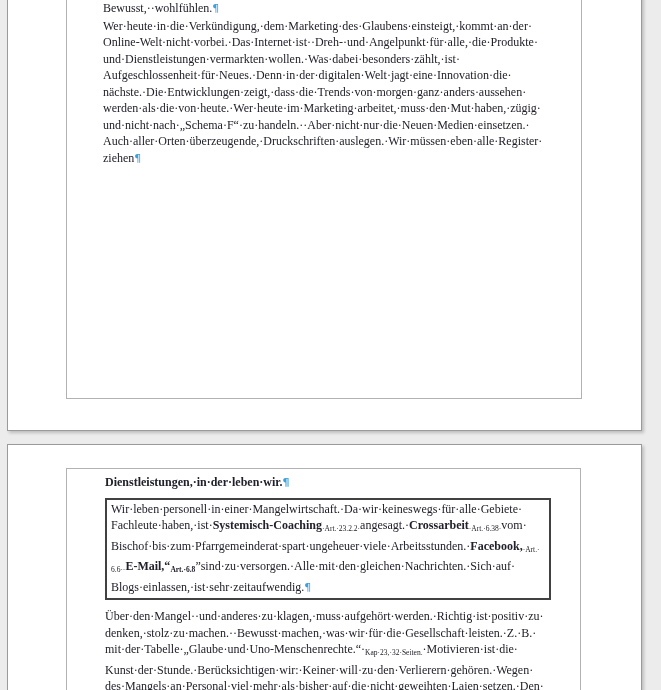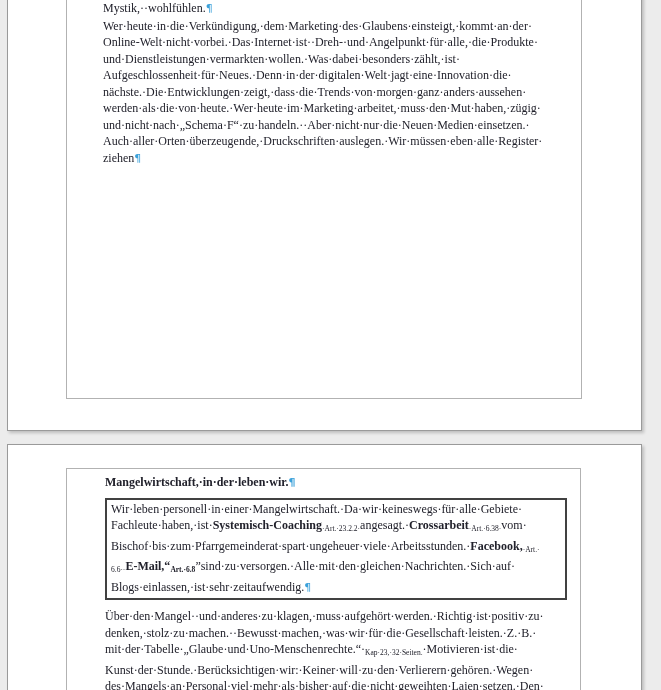--- a/index.html
+++ b/index.html
@@ -44,43 +44,43 @@
 
   .content1 { position: absolute; left: 95px; top: 23px; width: 443px; }
   .content1 .para { }
 
   .content2 { position: absolute; left: 97px; top: 29px; width: 444px; }
   .heading  { font-weight: bold; margin: 0 0 6px 0; }
 
   .para-box {
     border: 2px solid #414141;
     width: 435px;
-    padding: 1px 19px 2px 4px;
+    padding: 1px 3px 2px 4px;
     margin: 0 0 8px 0;
     min-height: 62px;
   }
 </style>
 </head>
 <body>
 
 <div class="canvas">
 
   <div class="page page1">
     <div class="text-frame frame1"></div>
     <div class="content1">
-      <p class="doc-text"><span>Mystik,·​·​wohlfühlen.</span><span class="mark">¶</span></p>
+      <p class="doc-text"><span>Bewusst,·​·​wohlfühlen.</span><span class="mark">¶</span></p>
       <p class="doc-text para"><span>Wer·​heute·​in·​die·​Verkündigung,·​dem·​Marketing·​des·​Glaubens·​einsteigt,·​kommt·​an·​der·​Online-Welt·​nicht·​vorbei.·​Das·​Internet·​ist·​·​Dreh-·​und·​Angelpunkt·​für·​alle,·​die·​Produkte·​und·​Dienstleistungen·​vermarkten·​wollen.·​Was·​dabei·​besonders·​zählt,·​ist·​Aufgeschlossenheit·​für·​Neues.·​Denn·​in·​der·​digitalen·​Welt·​jagt·​eine·​Innovation·​die·​nächste.·​Die·​Entwicklungen·​zeigt,·​dass·​die·​Trends·​von·​morgen·​ganz·​anders·​aussehen·​werden·​als·​die·​von·​heute.·​Wer·​heute·​im·​Marketing·​arbeitet,·​muss·​den·​Mut·​haben,·​zügig·​und·​nicht·​nach·​„Schema·​F“·​zu·​handeln.·​·​Aber·​nicht·​nur·​die·​Neuen·​Medien·​einsetzen.·​Auch·​aller·​Orten·​überzeugende,·​Druckschriften·​auslegen.·​Wir·​müssen·​eben·​alle·​Register·​ziehen</span><span class="mark">¶</span></p>
     </div>
   </div>
 
   <div class="page page2">
     <div class="text-frame frame2"></div>
     <div class="content2">
 
-      <p class="doc-text heading"><span>Mangelwirtschaft,·​in·​der·​leben·​wir.</span><span class="mark">¶</span></p>
+      <p class="doc-text heading"><span>Dienstleistungen,·​in·​der·​leben·​wir.</span><span class="mark">¶</span></p>
 
       <div class="para-box">
         <p class="doc-text"><span>Wir·​leben·​personell·​in·​einer·​Mangelwirtschaft.·​Da·​wir·​keineswegs·​für·​alle·​Gebiete·​Fachleute·​haben,·​ist·​</span><span class="b">Systemisch-Coaching</span><span class="sub">·​Art.·​23.2.2·​</span><span>angesagt.·​</span><span class="b">Crossarbeit</span><span class="sub">·​Art.·​6.38·​</span><span>vom·​Bischof·​bis·​zum·​Pfarrgemeinderat·​spart·​ungeheuer·​viele·​Arbeitsstunden.·​</span><span class="b">Facebook,</span><span class="sub">·​Art.·​6.6·​·​</span><span class="b">E-Mail,“</span><span class="sub b">Art.·​6.8</span><span>”sind·​zu·​versorgen.·​Alle·​mit·​den·​gleichen·​Nachrichten.·​Sich·​auf·​Blogs·​einlassen,·​ist·​sehr·​zeitaufwendig.</span><span class="mark">¶</span></p>
       </div>
 
       <p class="doc-text"><span>Über·​den·​Mangel·​·​und·​anderes·​zu·​klagen,·​muss·​aufgehört·​werden.·​Richtig·​ist·​positiv·​zu·​denken,·​stolz·​zu·​machen.·​·​Bewusst·​machen,·​was·​wir·​für·​die·​Gesellschaft·​leisten.·​Z.·​B.·​mit·​der·​Tabelle·​„Glaube·​und·​Uno-Menschenrechte.“·​</span><span class="sub">Kap·​23,·​32·​Seiten.</span><span>·​Motivieren·​ist·​die·​Kunst·​der·​Stunde.·​Berücksichtigen·​wir:·​Keiner·​will·​zu·​den·​Verlierern·​gehören.·​Wegen·​des·​Mangels·​an·​Personal·​viel·​mehr·​als·​bisher·​auf·​die·​nicht·​geweihten·​Laien·​setzen.·​Den·​Laien·​mehr·​zutrauen,·​befähigen.·​Die·​leben·​aber·​in·​der·​heutigen·​Zeit,·​einer·​vielfältigen,·​demokratischen,·​nutzenorientierten·​Welt.·​Die·​Sinusstudie·​kennt·​10·​Gruppierungen·​und·​die·​haben·​zusätzlich·​Überschneidungen.·​Die·​sollten·​auf·​fünf·​Gruppen·​reduziert·​werden.·​·​Damit·​haben·​wir·​genug·​zu·​tun.·​</span></p>
 
     </div>
   </div>
 

